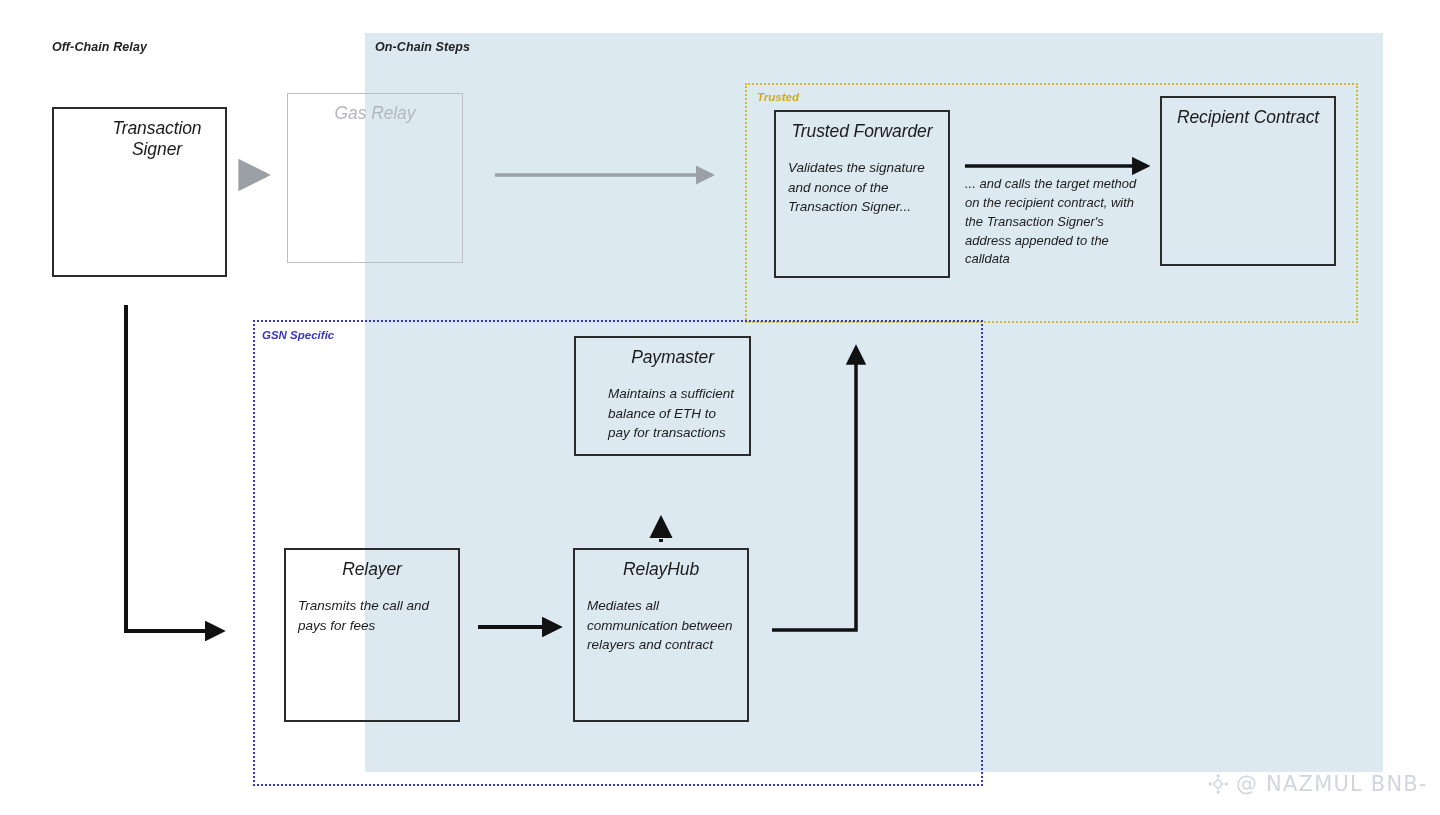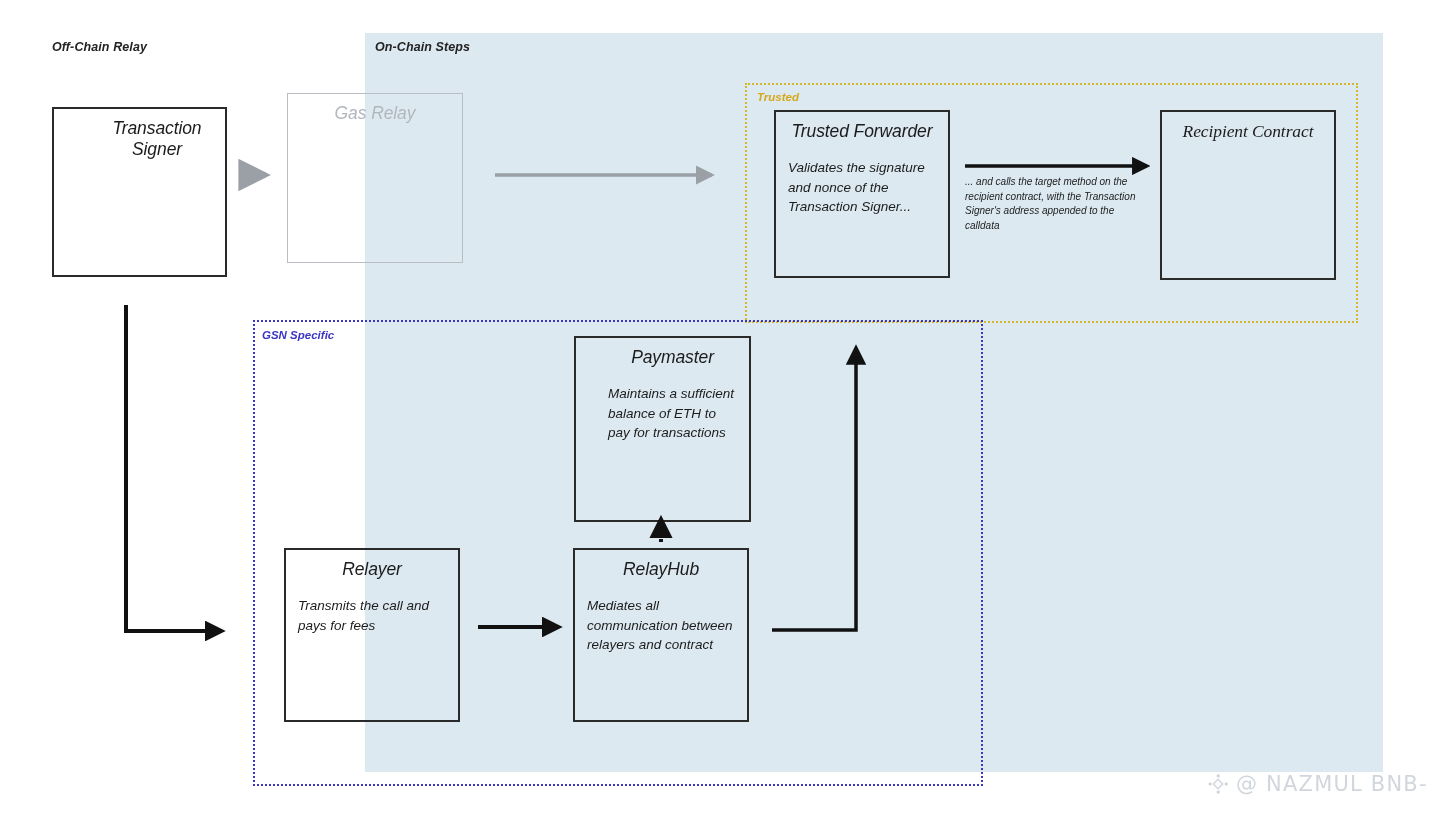--- a/index.html
+++ b/index.html
@@ -81,32 +81,32 @@
     font-size: 13.5px;
     color: #1c1c1c;
     line-height: 1.45;
     margin-top: 16px;
     text-align: left;
   }
 
   #node-tx-signer   { left: 52px;  top: 107px; width: 175px; height: 170px; padding-left: 47px; }
   #node-gas-relay   { left: 287px; top: 93px; width: 176px; height: 170px; }
   #node-forwarder   { left: 774px; top: 110px; width: 176px; height: 168px; }
-  #node-recipient   { left: 1160px; top: 110px; width: 176px; height: 170px; font-family: Liberation Serif, serif; }
-  #node-paymaster   { left: 574px; top: 336px; width: 177px; height: 186px; padding-left: 32px; }
+  #node-recipient   { left: 1160px; top: 96px; width: 176px; height: 170px; }
+  #node-paymaster   { left: 574px; top: 336px; width: 177px; height: 120px; padding-left: 32px; }
   #node-relayer     { left: 284px; top: 548px; width: 176px; height: 174px; }
   #node-relayhub    { left: 573px; top: 548px; width: 176px; height: 174px; }
 
   
   #caption-calls {
     position: absolute;
     left: 965px; top: 175px;
     width: 178px;
     font-style: italic;
-    font-size: 10px;
+    font-size: 13px;
     line-height: 1.45;
     color: #1c1c1c;
   }
 
   
   .arrow-svg { position: absolute; overflow: visible; }
 
   
   #watermark {
     position: absolute;

